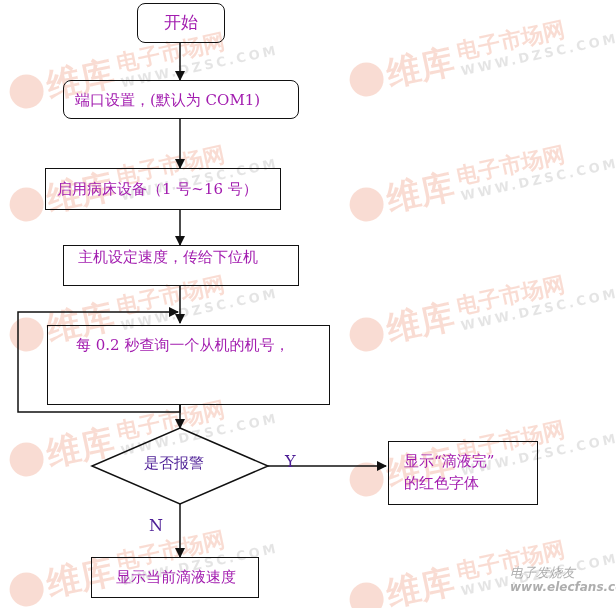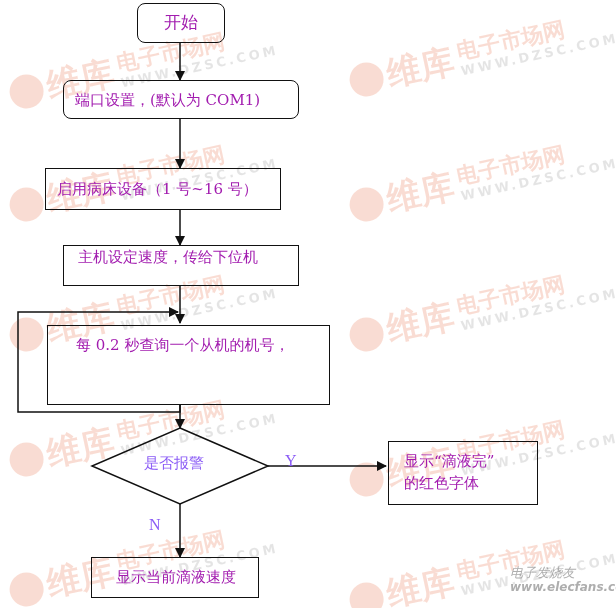--- a/index.html
+++ b/index.html
@@ -13,21 +13,21 @@
              font-size: 34px; vertical-align: middle; }
   .wm .mid { font-family: "DejaVu Sans", sans-serif; font-weight: bold; color: #e8663c;
              font-size: 22px; }
   .wm .url { font-family: "DejaVu Sans", sans-serif; font-weight: bold; color: #8a8a8a;
              font-size: 13px; letter-spacing: 3px; }
   .wm .stack { display: inline-block; vertical-align: middle; line-height: 1.05; }
   .node { position: absolute; box-sizing: border-box; border: 1.5px solid #111; background: transparent;
           font-size: 15px; line-height: 22px; color: #a21caf; }
   .node span { display: block; }
   svg.edges { position: absolute; left: 0; top: 0; }
-  .label { position: absolute; font-size: 15px; color: #8b5cf6; font-family: Liberation Serif, serif; }
+  .label { position: absolute; font-size: 15px; color: #4c1d95; }
   .corner-mark { position: absolute; font-family: "DejaVu Sans", sans-serif; font-style: italic;
                  color: #9a9a9a; opacity: 0.8; font-size: 13px; line-height: 14px; }
 </style>
 </head>
 <body>
 
 <div id="wm-layer">
     <div class="wm" style="left: 10px; top: 72px;"><span class="logo"></span><span class="big">维库</span> <span class="stack"><span class="mid">电子市场网</span><br><span class="url">WWW.DZSC.COM</span></span></div>
     <div class="wm" style="left: 350px; top: 60px;"><span class="logo"></span><span class="big">维库</span> <span class="stack"><span class="mid">电子市场网</span><br><span class="url">WWW.DZSC.COM</span></span></div>
     <div class="wm" style="left: 10px; top: 185px;"><span class="logo"></span><span class="big">维库</span> <span class="stack"><span class="mid">电子市场网</span><br><span class="url">WWW.DZSC.COM</span></span></div>

